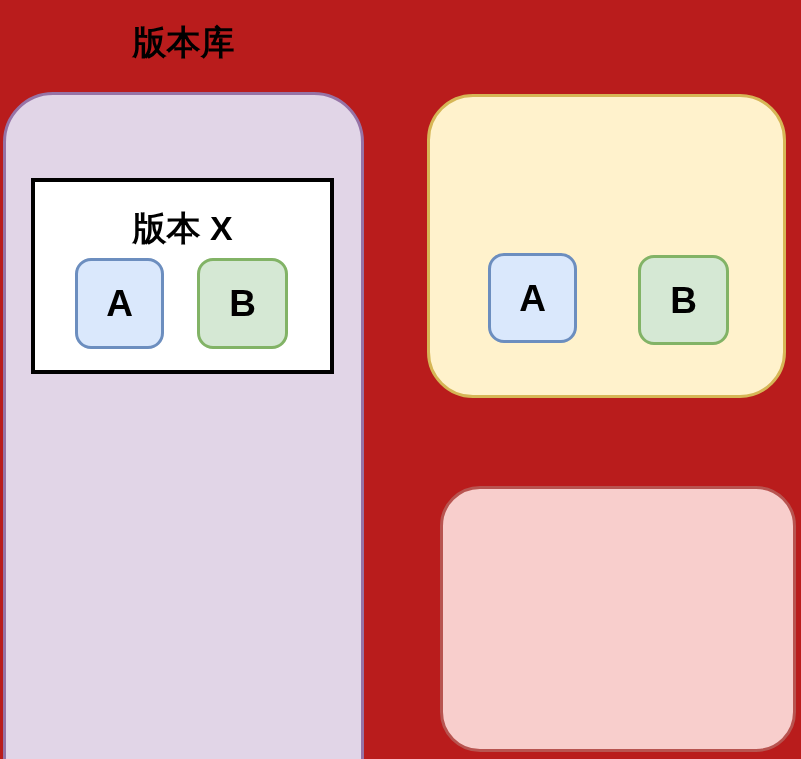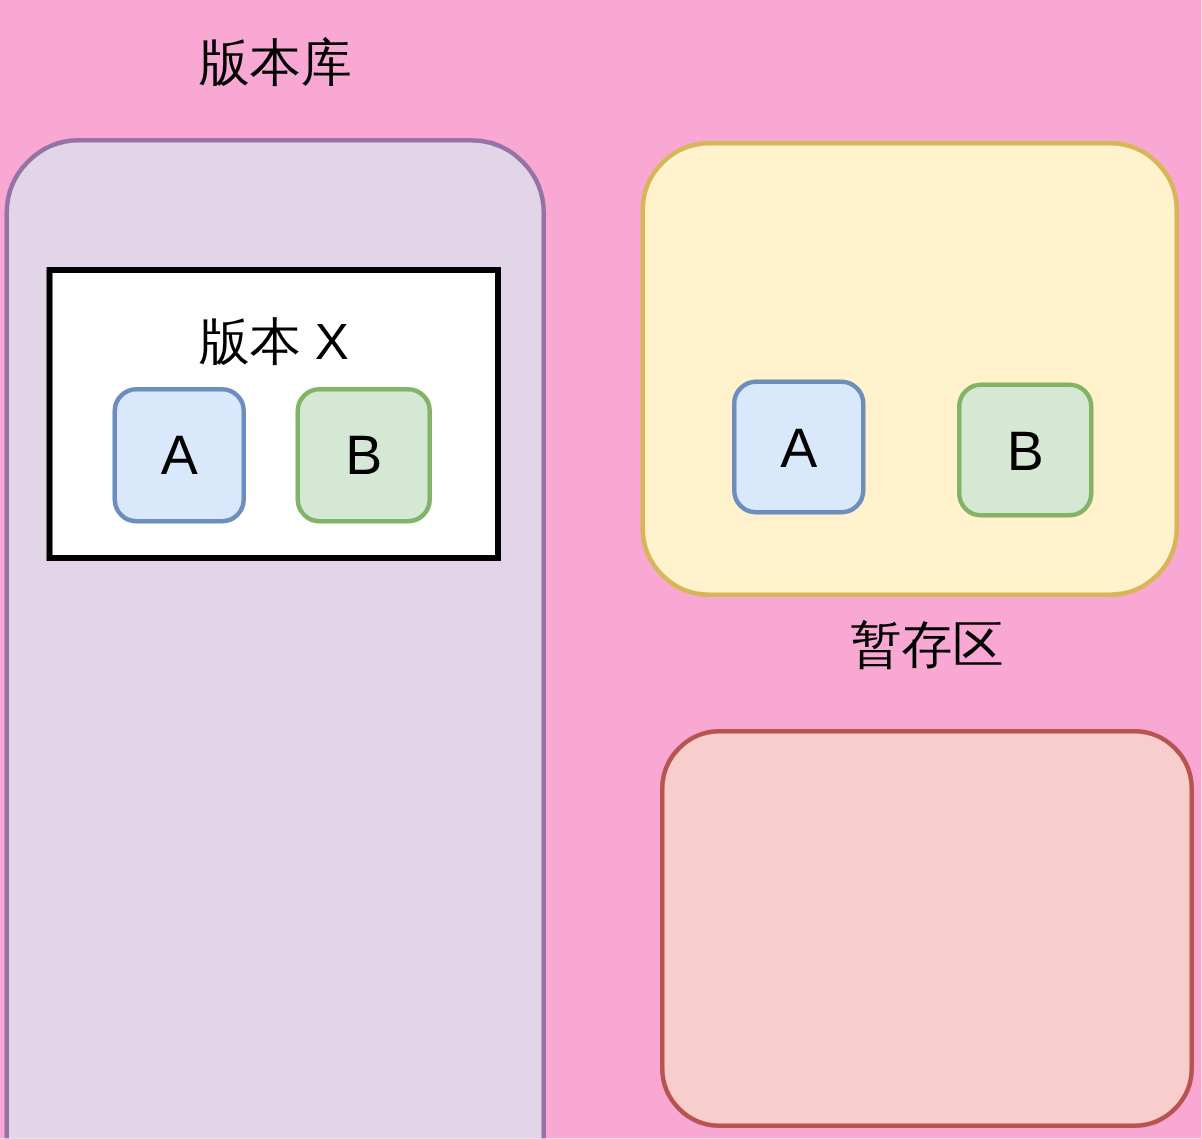--- a/index.html
+++ b/index.html
@@ -5,22 +5,22 @@
   :root{
     --purple_fill:#e1d5e7; --purple_stroke:#9673a6;
     --yellow_fill:#fff2cc; --yellow_stroke:#d6b656;
     --red_fill:#f8cecc;    --red_stroke:#b85450;
     --blue_fill:#dae8fc;   --blue_stroke:#6c8ebf;
     --green_fill:#d5e8d4;  --green_stroke:#82b366;
     --box_stroke:#000000;  --text:#000000;
   }
   html,body{margin:0;padding:0;background:#ffffff;}
   .stage{
-    position:relative;width:801px;height:759px;background:#f9a8d4;
-    font-family:"Liberation Sans",sans-serif;color:var(--text);overflow:hidden;
+    position:relative;width:801px;height:759px;background:#b91c1c;
+    font-family:"Liberation Sans",sans-serif;color:var(--text);overflow:hidden;font-weight:bold;
   }
   .area-title{
     position:absolute;text-align:center;font-size:34px;line-height:40px;
     color:var(--text);white-space:nowrap;
   }
   .rounded{position:absolute;box-sizing:border-box;border-style:solid;border-width:3px;}
   .repo-box{
     left:3px;top:92px;width:361px;height:736px;border-radius:50px;
     background:var(--purple_fill);border-color:var(--purple_stroke);
   }
@@ -74,17 +74,16 @@
 
   <div class="rounded work-box">
     <div class="file-box file-blue work-file-a">
       <span>A</span>
     </div>
     <div class="file-box file-green work-file-b">
       <span>B</span>
     </div>
   </div>
 
-  <div class="area-title staging-title">暂存区</div>
 
   <div class="rounded staging-box"></div>
 
 </div>
 
 </body></html>

